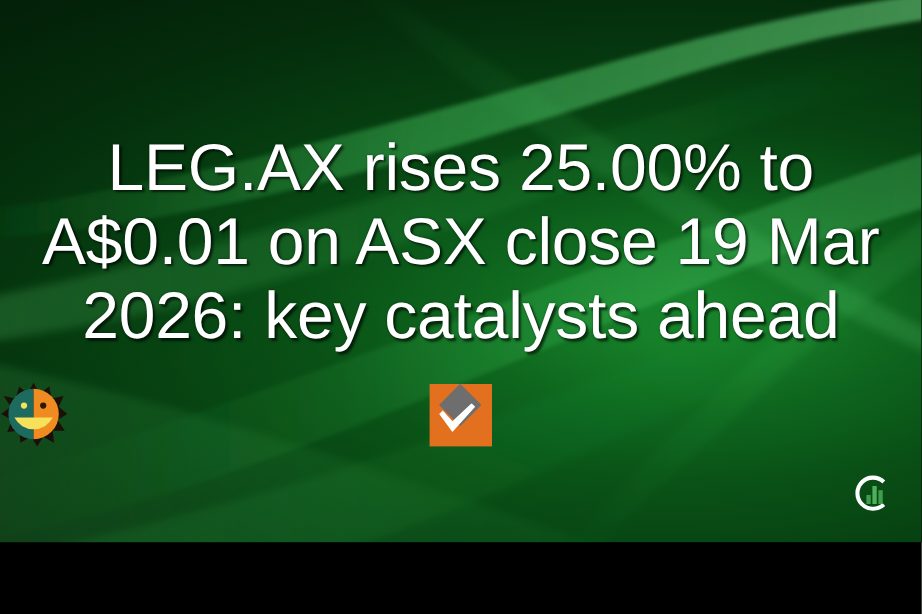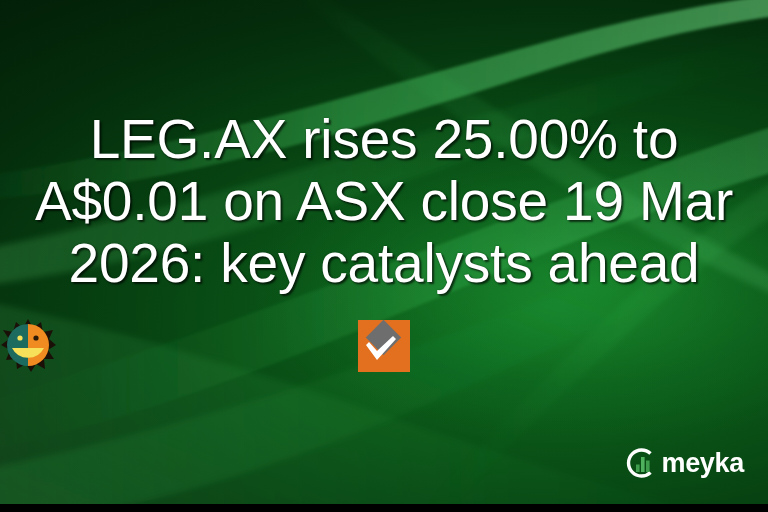--- a/index.html
+++ b/index.html
@@ -3,21 +3,21 @@
 <meta charset="utf-8">
 <style>
   html, body {
     margin: 0;
     padding: 0;
     background: #000;
   }
   #stage {
     position: relative;
     width: 768px;
-    height: 504px;
+    height: 452px;
     overflow: hidden;
     font-family: "Liberation Sans", sans-serif;
     background: #03270c;
   }
 
   
   .bg-base {
     position: absolute;
     inset: 0;
     background:
@@ -199,16 +199,15 @@
 
   </div>
 
   <div class="logo">
     <svg class="logo-mark" viewBox="0 0 34 34">
       <path d="M26.5 7.6 A 13 13 0 1 0 26.5 26.4" fill="none" stroke="#ffffff" stroke-width="3.4" stroke-linecap="butt"></path>
       <rect x="12" y="18.5" width="3.6" height="7.5" fill="#3f9e4d"></rect>
       <rect x="17" y="11.0" width="3.6" height="15.0" fill="#4fb05e"></rect>
       <rect x="22" y="14.5" width="3.6" height="11.5" fill="#3f9e4d"></rect>
     </svg>
-    <div class="logo-text">meyka</div>
   </div>
 
 </div>
 
 </body></html>

